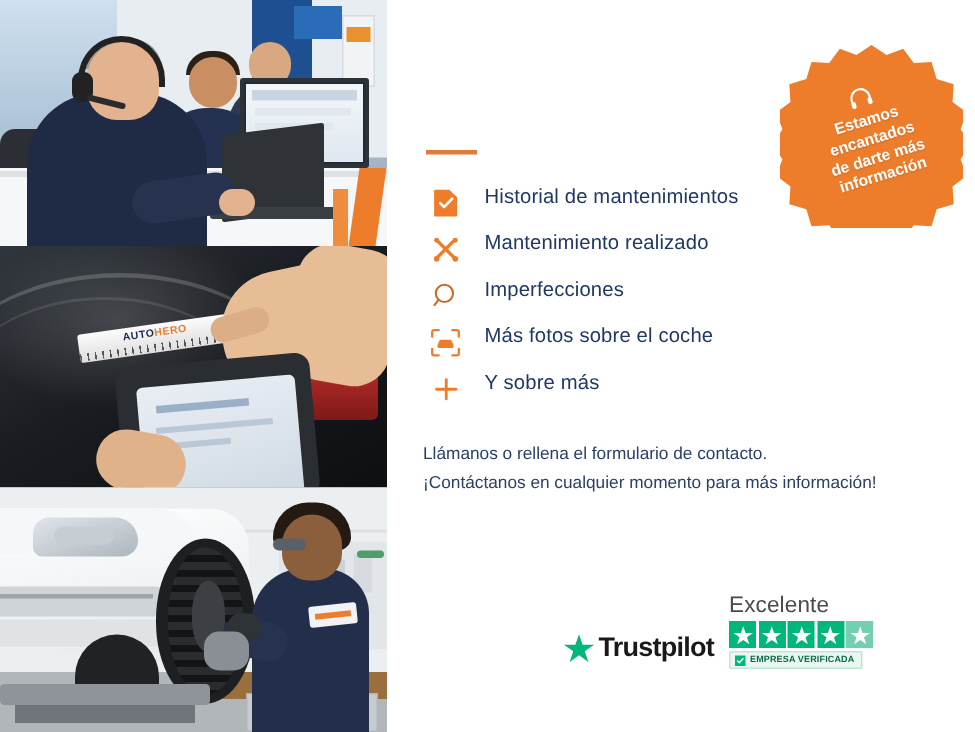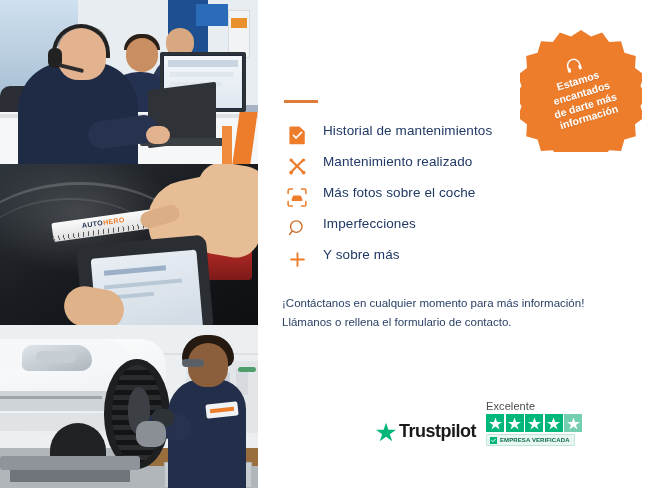--- a/index.html
+++ b/index.html
@@ -246,21 +246,21 @@
 
   
   .trust {
     position: absolute; left: 118px; bottom: 42px;
     display: flex; align-items: flex-end; gap: 10px;
   }
   .tp-logo { display: flex; align-items: center; gap: 3px; margin-bottom: 4px; }
   .tp-star-logo { width: 20px; height: 20px; }
   .tp-word { font-size: 18px; font-weight: bold; color: #191919; letter-spacing: -.5px; }
   .tp-right { display: flex; flex-direction: column; align-items: flex-start; }
-  .tp-excelente { font-size: 11px; color: #4a4a4a; margin-bottom: 2px; letter-spacing: .1px; }
+  .tp-excelente { font-size: 15px; color: #4a4a4a; margin-bottom: 2px; letter-spacing: .1px; }
   .tp-stars { display: flex; gap: 1.5px; }
   .tp-star-box {
     width: 18px; height: 18px; background: #00b67a;
     display: flex; align-items: center; justify-content: center;
   }
   .tp-star-box.half { background: #73cfaf; }
   .tp-verified {
     margin-top: 2px;
     background: #e9f7f0; border: 1px solid #bfe6d6;
     padding: 1.5px 4px 1.5px 3px;
@@ -419,56 +419,56 @@
             <circle cx="18" cy="18" r="2.2" fill="#ed7d2b" stroke="none"></circle>
             <circle cx="18" cy="3.6" r="1.9" fill="#ed7d2b" stroke="none"></circle>
             <circle cx="3.6" cy="18" r="2.2" fill="#ed7d2b" stroke="none"></circle>
           </svg>
         </span>
         <span class="feat-label">Mantenimiento realizado</span>
       </li>
 
       <li class="feature">
         <span class="feat-icon">
+          <svg width="18" height="18" viewBox="0 0 20 20" fill="none" stroke="#c96a28" stroke-width="1.5">
+            <circle cx="9.2" cy="8.4" r="6.4"></circle>
+            <path d="M4.6 13.4 L1.8 17.2" stroke-linecap="round"></path>
+          </svg>
+        </span>
+        <span class="feat-label">Imperfecciones</span>
+      </li>
+
+      <li class="feature">
+        <span class="feat-icon">
           <svg width="20" height="19" viewBox="0 0 22 21" fill="none" stroke="#ed7d2b" stroke-width="1.7" stroke-linecap="round">
             <path d="M1.2 6V2.6a1.4 1.4 0 0 1 1.4-1.4H6"></path>
             <path d="M16 1.2h3.4a1.4 1.4 0 0 1 1.4 1.4V6"></path>
             <path d="M20.8 15v3.4a1.4 1.4 0 0 1-1.4 1.4H16"></path>
             <path d="M6 19.8H2.6a1.4 1.4 0 0 1-1.4-1.4V15"></path>
             <path d="M5 12.6h12l-1.3-3.2a1.7 1.7 0 0 0-1.6-1.1H7.9a1.7 1.7 0 0 0-1.6 1.1z" fill="#ed7d2b" stroke="none"></path>
             <rect x="5" y="12.1" width="12" height="2.2" rx="1" fill="#ed7d2b" stroke="none"></rect>
           </svg>
         </span>
         <span class="feat-label">Más fotos sobre el coche</span>
       </li>
 
       <li class="feature">
         <span class="feat-icon">
-          <svg width="18" height="18" viewBox="0 0 20 20" fill="none" stroke="#c96a28" stroke-width="1.5">
-            <circle cx="9.2" cy="8.4" r="6.4"></circle>
-            <path d="M4.6 13.4 L1.8 17.2" stroke-linecap="round"></path>
-          </svg>
-        </span>
-        <span class="feat-label">Imperfecciones</span>
-      </li>
-
-      <li class="feature">
-        <span class="feat-icon">
           <svg width="17" height="17" viewBox="0 0 18 18" stroke="#ed7d2b" stroke-width="2" stroke-linecap="round">
             <path d="M9 2.2V15.8"></path>
             <path d="M2.2 9H15.8"></path>
           </svg>
         </span>
         <span class="feat-label">Y sobre más</span>
       </li>
     </ul>
 
     <div class="contact">
+      <div>Llámanos o rellena el formulario de contacto.</div>
       <div>¡Contáctanos en cualquier momento para más información!</div>
-      <div>Llámanos o rellena el formulario de contacto.</div>
     </div>
 
     <div class="trust">
       <div class="tp-logo">
         <svg class="tp-star-logo" viewBox="0 0 24 24">
           <path d="M12 .9l2.9 8.4H24l-7.4 5.3 2.9 8.5L12 17.7 4.5 23.1l2.9-8.5L0 9.3h9.1z" fill="#00b67a"></path>
         </svg>
         <span class="tp-word">Trustpilot</span>
       </div>
 

